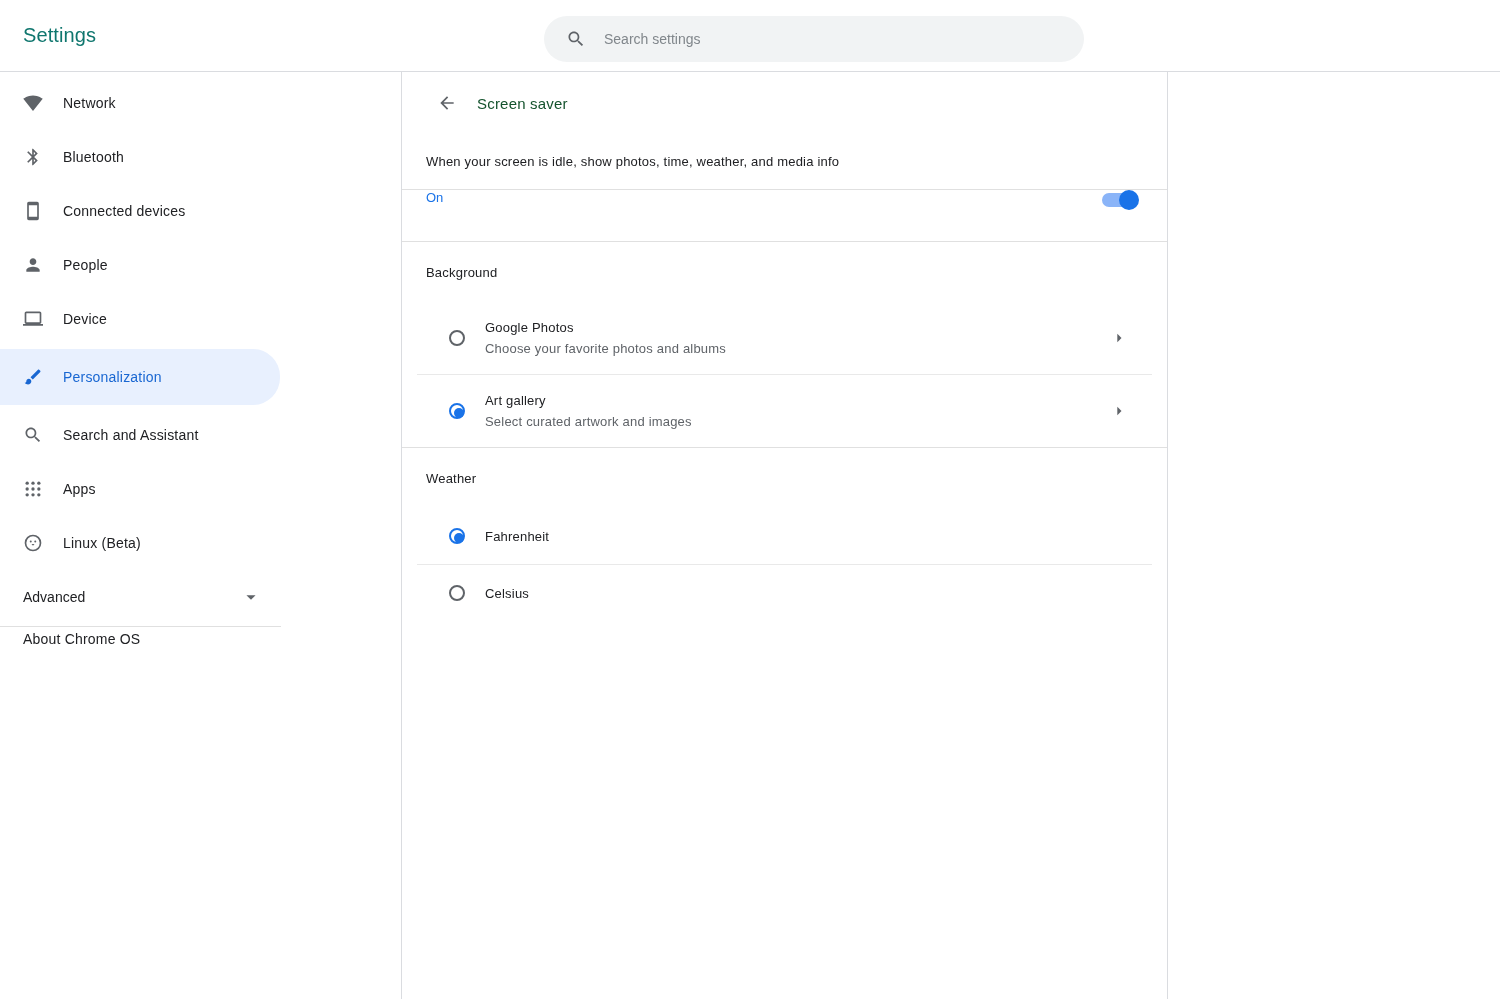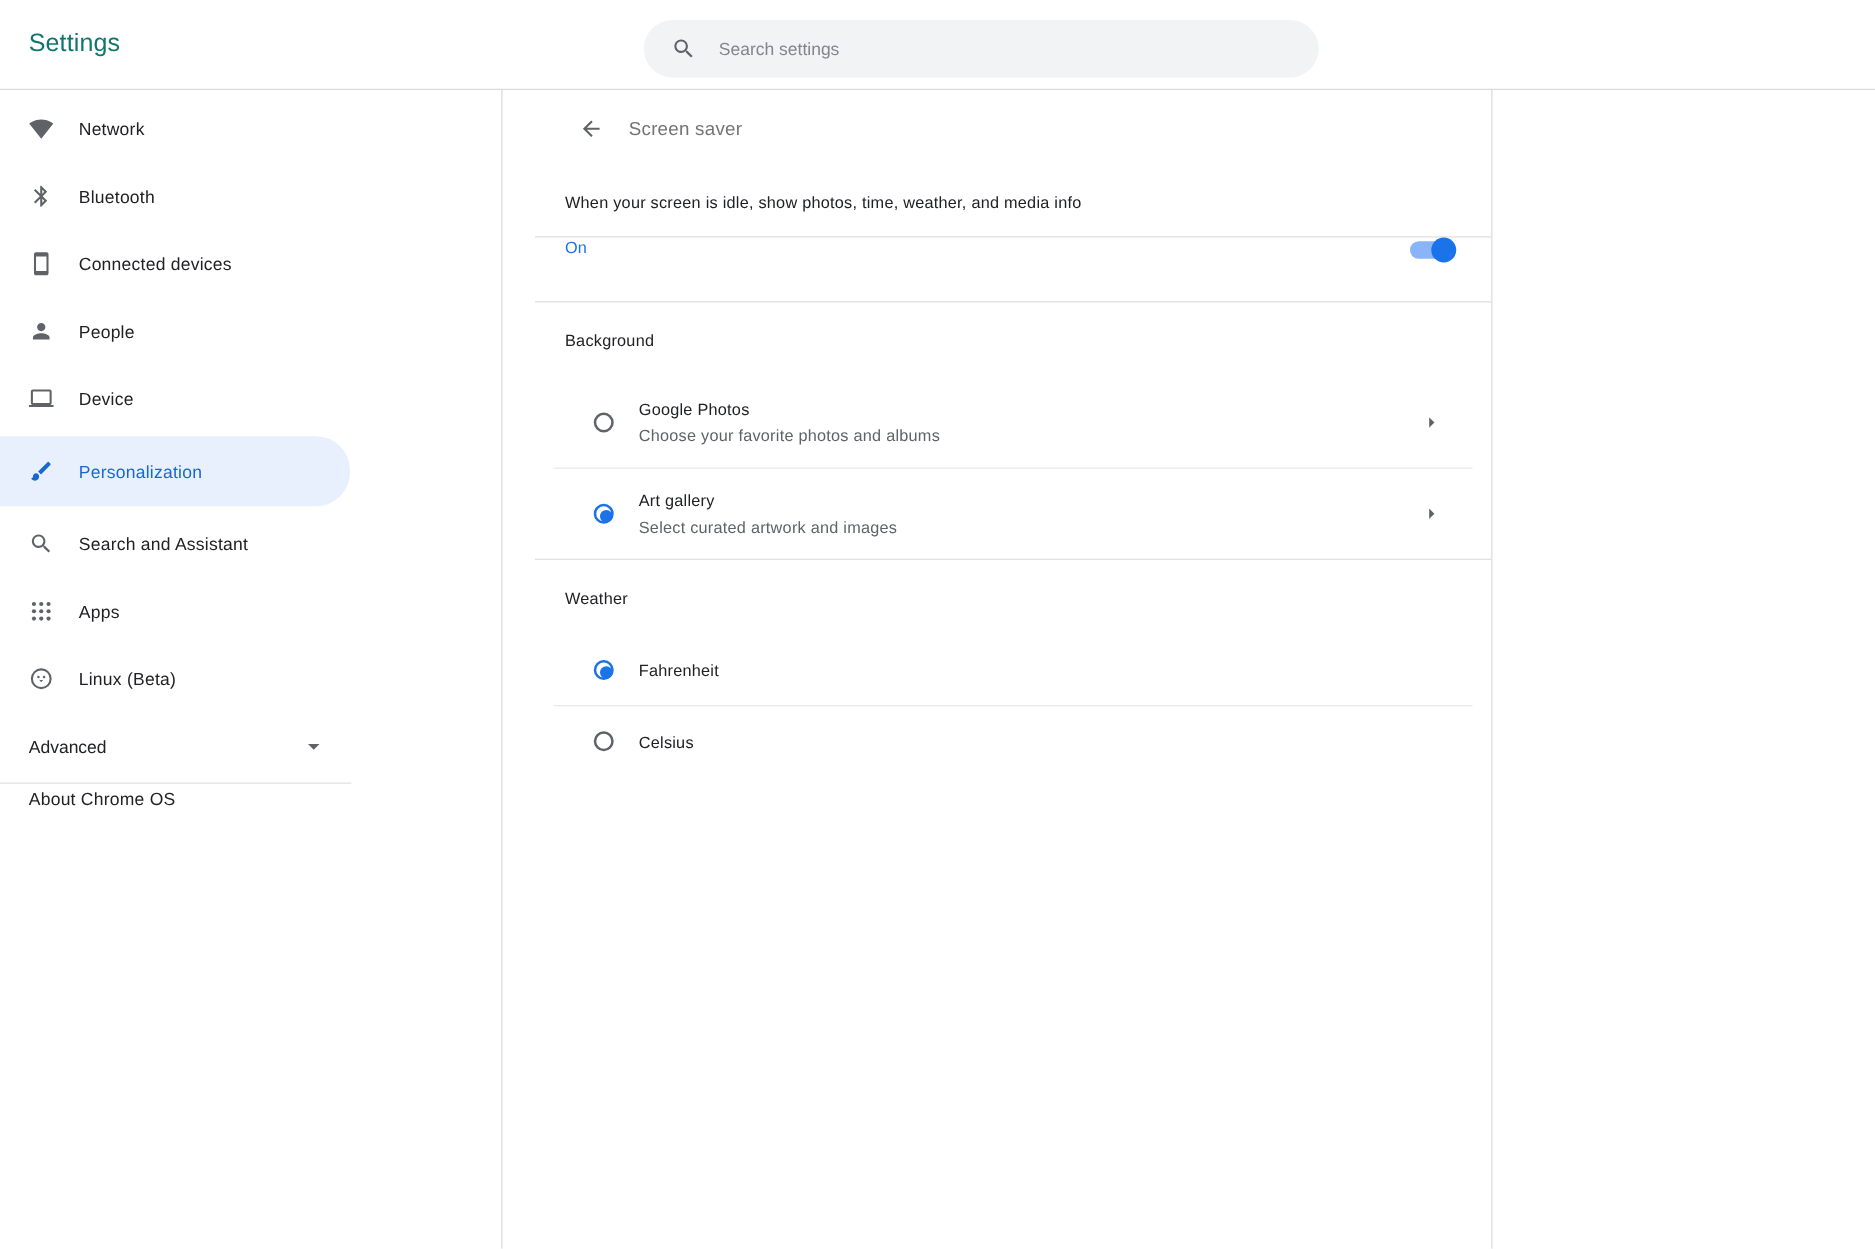--- a/index.html
+++ b/index.html
@@ -7,33 +7,33 @@
   body { font-family: "Liberation Sans", sans-serif; color: #202124; }
 
   
   .topbar {
     height: 72px; width: 100%; background: #fff;
     border-bottom: 1px solid #dadce0; position: relative;
     display: flex; align-items: center;
   }
   .app-title { margin-left: 23px; font-size: 20px; font-weight: 500; color: #0f766e; letter-spacing: .1px; }
   .searchbox {
-    position: absolute; left: 515px; top: 16px; width: 540px; height: 46px;
+    position: absolute; left: 544px; top: 16px; width: 540px; height: 46px;
     background: #f1f3f4; border-radius: 23px; display: flex; align-items: center;
     padding: 0 16px 0 22px;
   }
   .searchbox svg { width: 20px; height: 20px; fill: #5f6368; flex: none; }
   .searchbox input {
     border: none; outline: none; background: transparent; margin-left: 18px;
     font-family: "Liberation Sans", sans-serif; font-size: 14px; color: #202124; width: 440px;
   }
   .searchbox input::placeholder { color: #80868b; opacity: 1; }
 
   
-  .layout { display: flex; height: 927px; gap: 26px; }
+  .layout { display: flex; height: 927px; }
   .sidebar { width: 402px; flex: none; border-right: 1px solid #dadce0; padding-top: 4px; }
   .content { width: 766px; flex: none; border-right: 1px solid #dadce0; background: #fff; }
   .rightgap { flex: 1; background: #fff; }
 
   
   .nav-item {
     height: 54px; width: 280px; display: flex; align-items: center;
     padding-left: 23px; cursor: pointer;
   }
   .nav-item .nicon { width: 20px; height: 20px; flex: none; color: #5f6368; }
@@ -52,21 +52,21 @@
   .about-row {
     height: 54px; width: 280px; display: flex; align-items: flex-start;
     padding-left: 23px; margin-top: 4px; cursor: pointer;
   }
   .about-row .nlabel { font-size: 14px; font-weight: 400; color: #202124; letter-spacing: .2px; }
 
   
   .page-header { height: 62px; display: flex; align-items: center; padding-left: 27px; }
   .back-btn { width: 36px; height: 36px; border-radius: 50%; display: flex; align-items: center; justify-content: center; cursor: pointer; flex: none; }
   .back-btn svg { width: 20px; height: 20px; fill: #5f6368; }
-  .page-title { margin-left: 12px; font-size: 15px; font-weight: 500; color: #737373; letter-spacing: .2px; }
+  .page-title { margin-left: 12px; font-size: 15px; font-weight: 500; color: #14532d; letter-spacing: .2px; }
 
   .description-row { height: 56px; display: flex; align-items: center; padding-left: 24px; border-bottom: 1px solid #e0e0e0; }
   .description-row span { font-size: 13px; font-weight: 500; color: #202124; letter-spacing: .2px; }
 
   .on-row {
     height: 52px; display: flex; align-items: flex-start; justify-content: space-between;
     padding: 0 28px 0 24px; border-bottom: 1px solid #e0e0e0;
   }
   .on-label { font-size: 13px; font-weight: 500; color: #1a73e8; }
 

